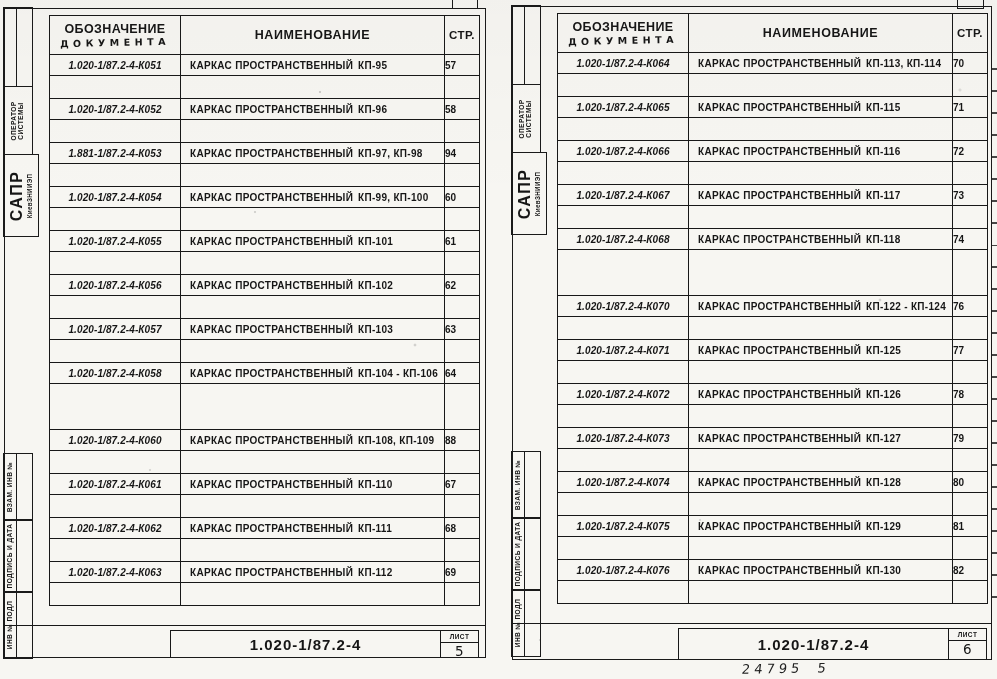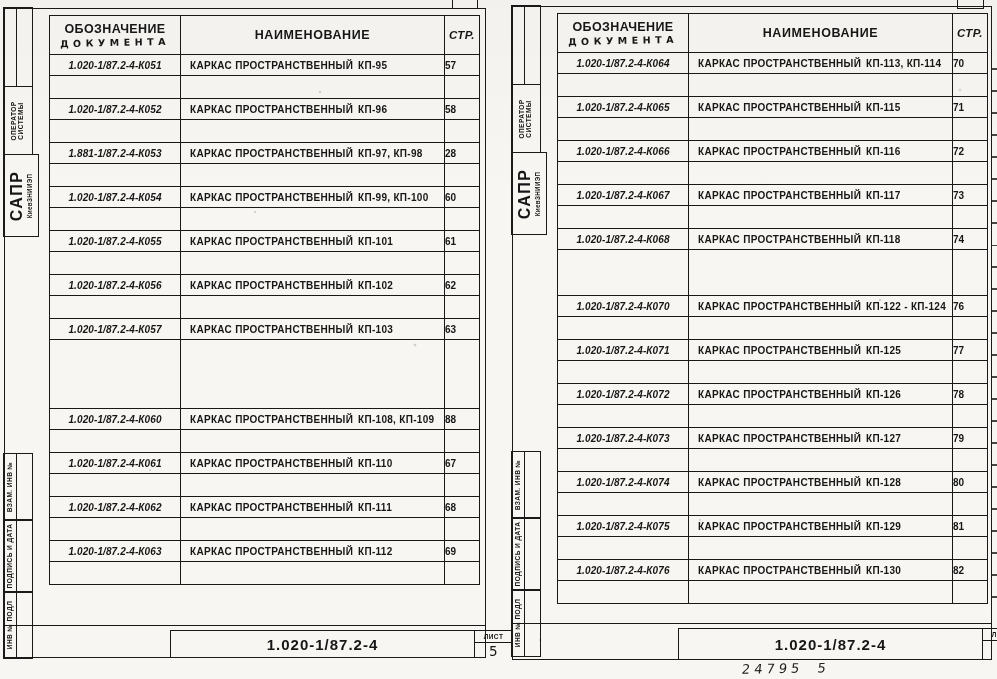--- a/index.html
+++ b/index.html
@@ -45,30 +45,30 @@
   table.idx th,table.idx td{padding:0;margin:0;overflow:hidden;white-space:nowrap;}
   table.idx th{border:1.5px solid #181818;height:38px;vertical-align:middle;}
   table.idx td{border-left:1.4px solid #181818;border-right:1.4px solid #181818;}
   tr.entry{height:21px;}
   tr.entry td{border-top:1.4px solid #181818;border-bottom:1.4px solid #181818;vertical-align:middle;}
   tr.spacer{height:23px;}
   .h-line1{display:block;font-size:12.5px;font-weight:bold;letter-spacing:.4px;}
   .h-line2{display:block;font-size:9.5px;font-weight:bold;letter-spacing:4.5px;
            transform:rotate(-1.2deg);margin-top:1px;font-family:"DejaVu Sans",sans-serif;}
   .h-name{font-size:12.5px;font-weight:bold;letter-spacing:.6px;}
-  .h-str{font-size:11.5px;font-weight:bold;letter-spacing:.4px;font-style:italic;}
+  .h-str{font-size:11.5px;font-weight:bold;letter-spacing:.4px;}
   .c-des{text-align:center;font-size:10px;font-weight:bold;letter-spacing:.1px;font-style:italic;}
   .c-name{padding-left:9px !important;font-size:10px;font-weight:bold;}
   .c-name .nm{display:inline-block;min-width:168px;letter-spacing:.3px;}
   .c-name .kp{letter-spacing:.3px;}
   .c-str{text-align:left;font-size:10px;font-weight:bold;}
 
   
   .bottom-rule{position:absolute;left:0;right:0;top:616px;border-top:1.6px solid #181818;}
-  .titleblock{position:absolute;left:165px;top:621px;width:343px;bottom:0;
+  .titleblock{position:absolute;left:165px;top:621px;width:309px;bottom:0;
               border:1.6px solid #181818;border-bottom:none;box-sizing:border-box;}
   .docnum{position:absolute;left:0;top:0;bottom:0;right:38px;display:flex;
           align-items:center;justify-content:center;font-size:15px;font-weight:bold;letter-spacing:1px;}
   .sheetcell{position:absolute;right:0;top:0;bottom:0;width:38px;border-left:1.5px solid #181818;box-sizing:border-box;}
   .sheetcell .lbl{display:block;height:11px;border-bottom:1.3px solid #181818;
                   font-size:6.5px;font-weight:bold;letter-spacing:.5px;text-align:center;line-height:11px;}
   .sheetcell .num{display:block;text-align:center;font-size:13.5px;line-height:16px;letter-spacing:.5px;
                   font-family:"DejaVu Sans",sans-serif;}
 
   
@@ -160,21 +160,21 @@
             <td class="c-str">58</td>
           </tr>
           <tr class="spacer">
             <td></td>
             <td></td>
             <td></td>
           </tr>
           <tr class="entry">
             <td class="c-des">1.881-1/87.2-4-К053</td>
             <td class="c-name"><span class="nm">КАРКАС ПРОСТРАНСТВЕННЫЙ</span><span class="kp">КП-97, КП-98</span></td>
-            <td class="c-str">28</td>
+            <td class="c-str">94</td>
           </tr>
           <tr class="spacer">
             <td></td>
             <td></td>
             <td></td>
           </tr>
           <tr class="entry">
             <td class="c-des">1.020-1/87.2-4-К054</td>
             <td class="c-name"><span class="nm">КАРКАС ПРОСТРАНСТВЕННЫЙ</span><span class="kp">КП-99, КП-100</span></td>
             <td class="c-str">60</td>
@@ -206,20 +206,25 @@
           </tr>
           <tr class="entry">
             <td class="c-des">1.020-1/87.2-4-К057</td>
             <td class="c-name"><span class="nm">КАРКАС ПРОСТРАНСТВЕННЫЙ</span><span class="kp">КП-103</span></td>
             <td class="c-str">63</td>
           </tr>
           <tr class="spacer">
             <td></td>
             <td></td>
             <td></td>
+          </tr>
+          <tr class="entry">
+            <td class="c-des">1.020-1/87.2-4-К058</td>
+            <td class="c-name"><span class="nm">КАРКАС ПРОСТРАНСТВЕННЫЙ</span><span class="kp">КП-104 - КП-106</span></td>
+            <td class="c-str">64</td>
           </tr>
           <tr class="spacer">
             <td></td>
             <td></td>
             <td></td>
           </tr>
           <tr class="spacer">
             <td></td>
             <td></td>
             <td></td>

